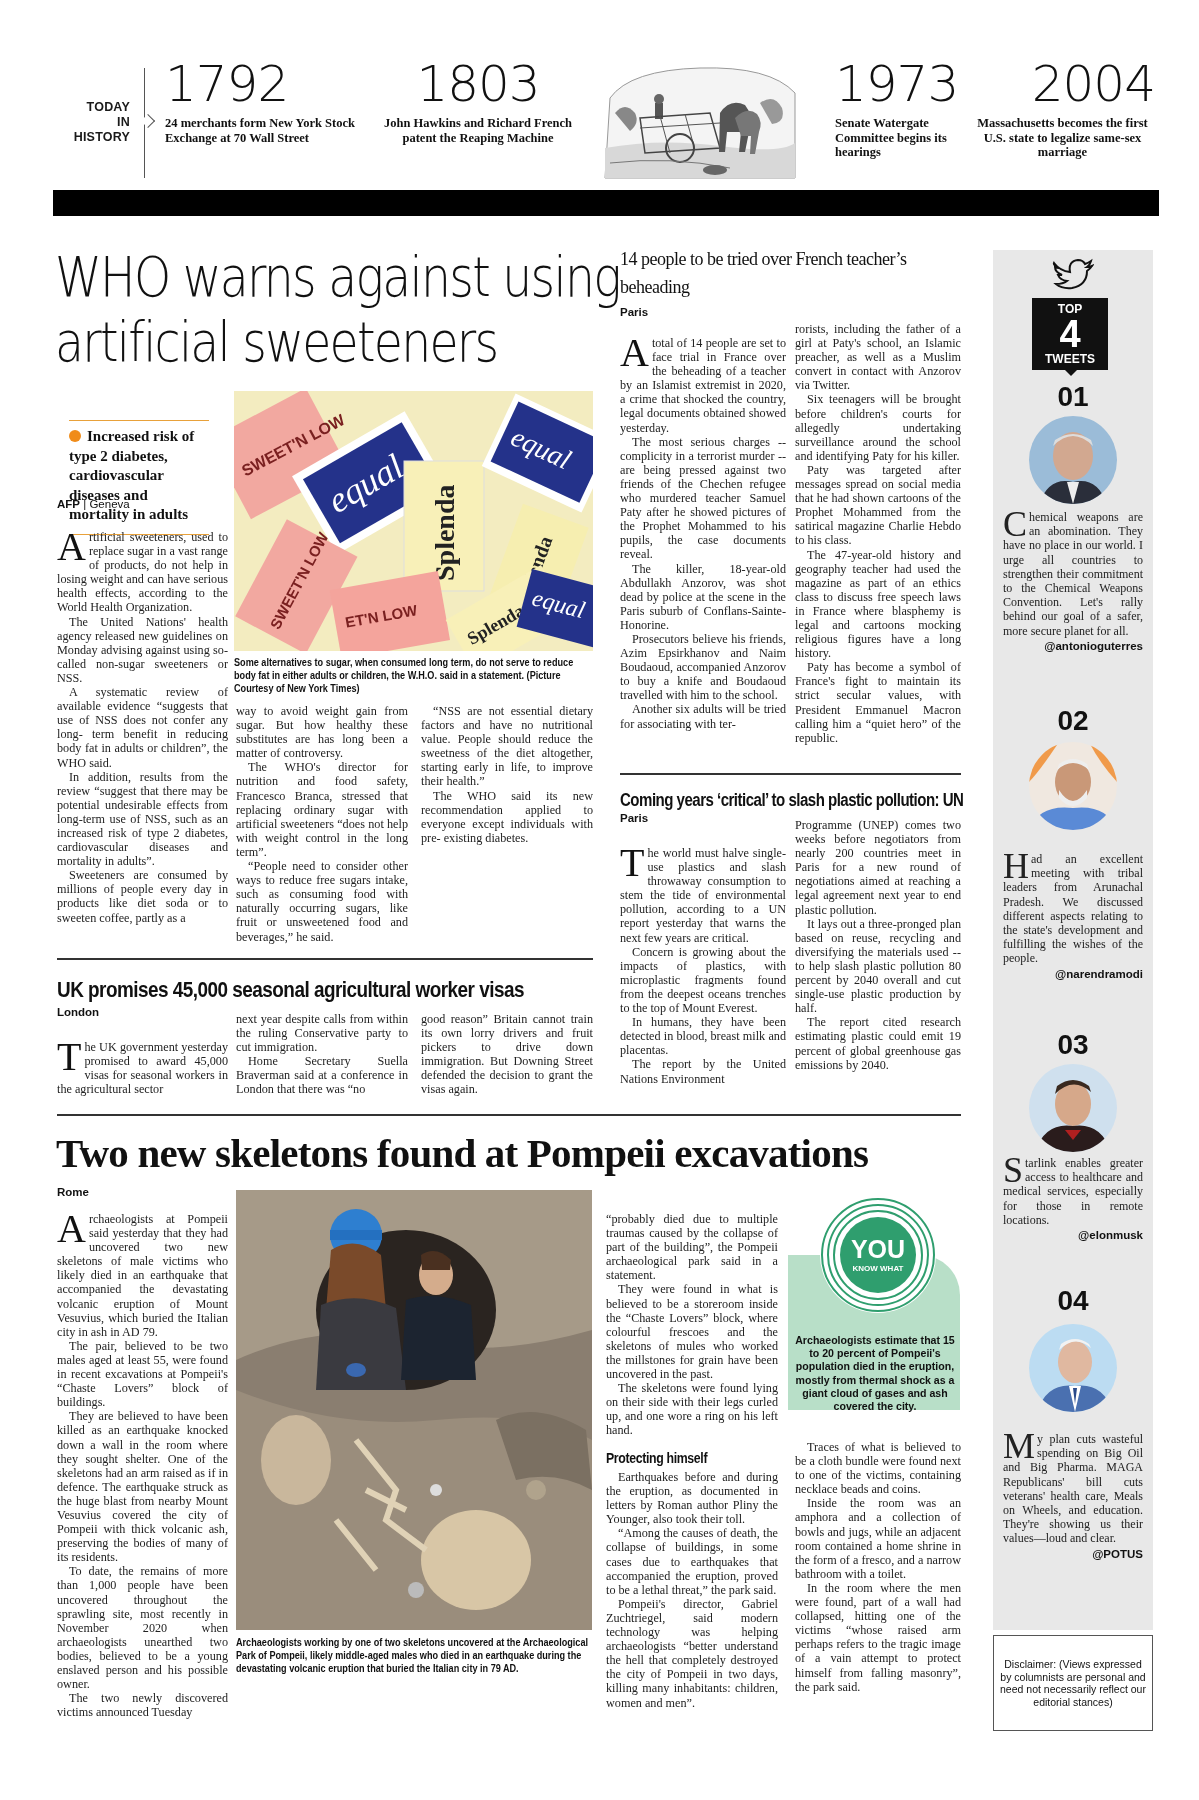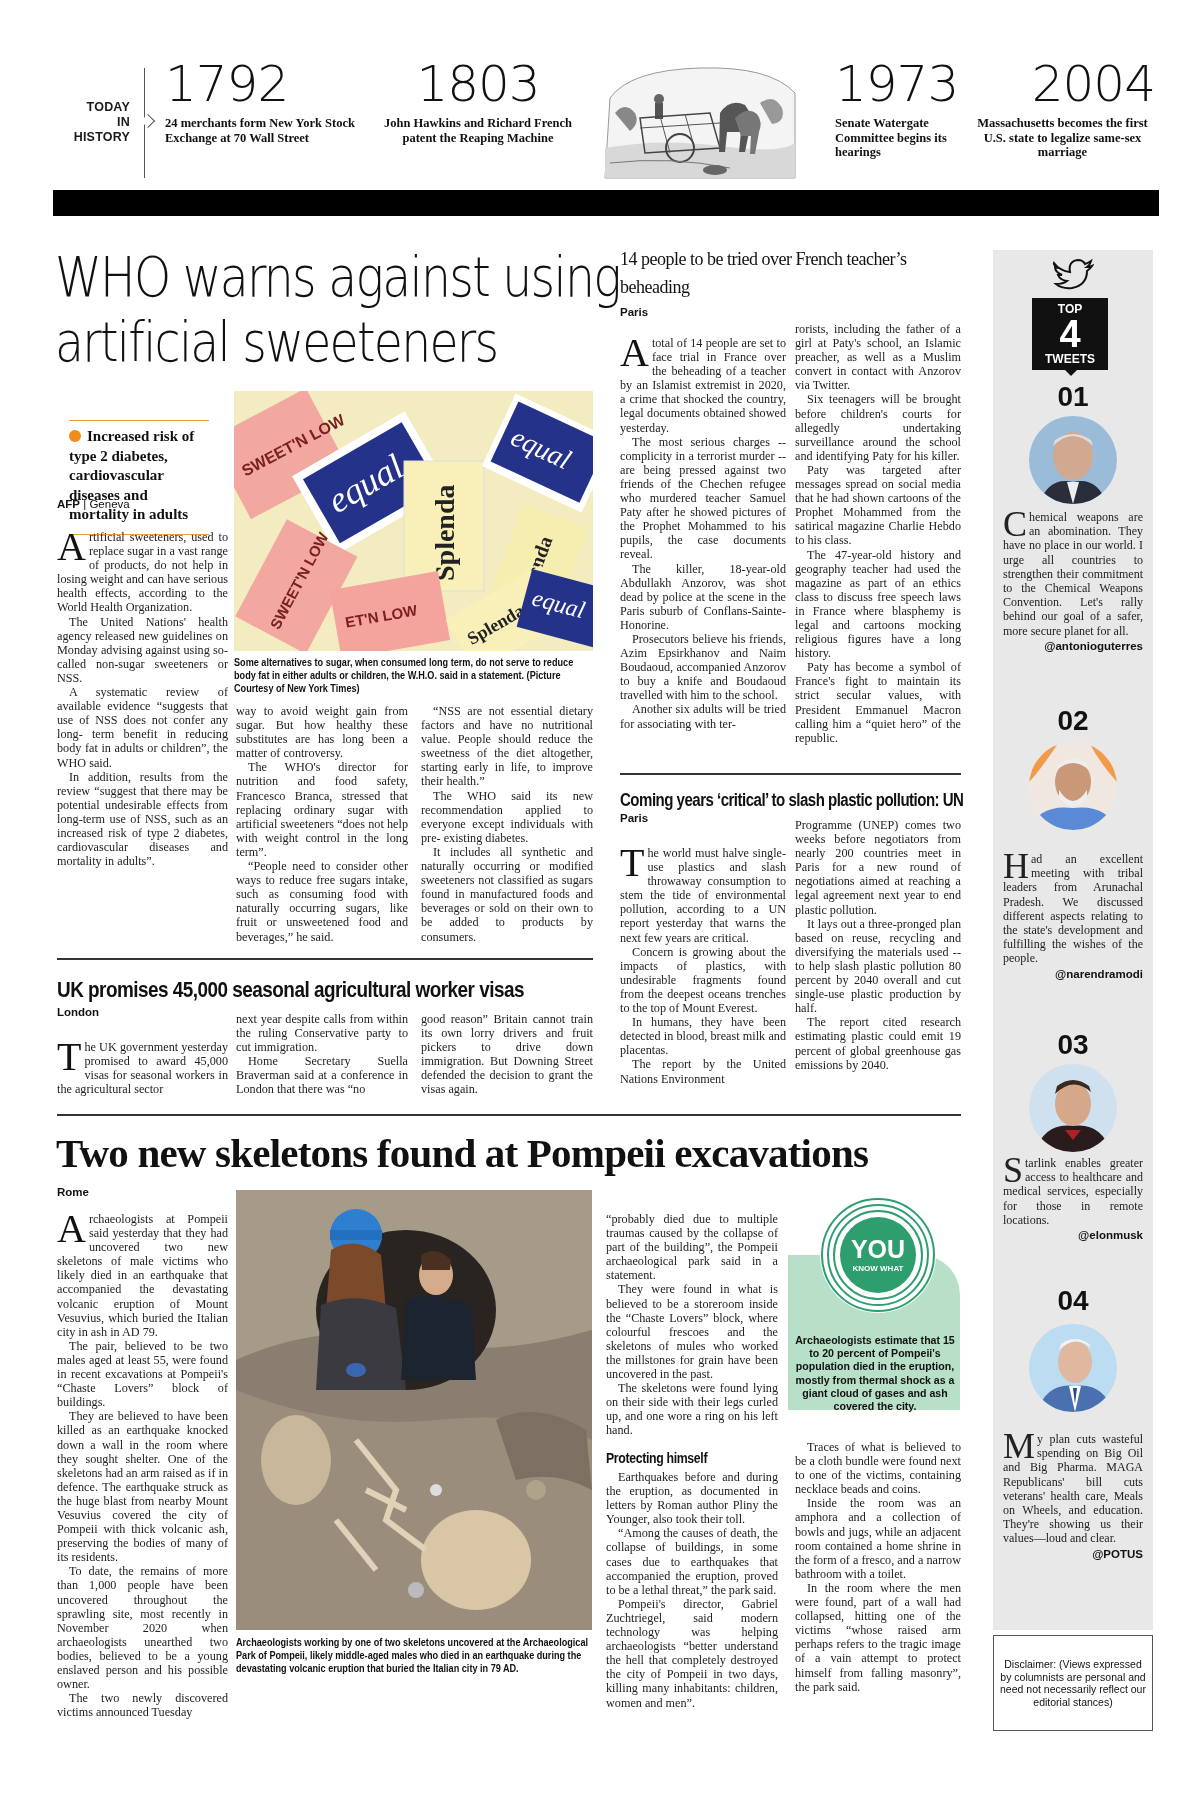--- a/index.html
+++ b/index.html
@@ -122,20 +122,21 @@
 
 <div class="abs byline" style="left:57px;top:498px;">
   <b>AFP</b> | <span>Geneva</span>
 </div>
 
 <div class="col body-text" style="left:57px;top:530px;width:171px;">
   <p class="first"><span class="dropcap">A</span><span>rtificial sweeteners, used to replace sugar in a vast range of products, do not help in losing weight and can have serious health effects, according to the World Health Organization.</span></p>
   <p>The United Nations' health agency released new guidelines on Monday advising against using so-called non-sugar sweeteners or NSS.</p>
   <p>A systematic review of available evidence “suggests that use of NSS does not confer any long- term benefit in reducing body fat in adults or children”, the WHO said.</p>
   <p>In addition, results from the review “suggest that there may be potential undesirable effects from long-term use of NSS, such as an increased risk of type 2 diabetes, cardiovascular diseases and mortality in adults”.</p>
+  <p>Sweeteners are consumed by millions of people every day in products like diet soda or to sweeten coffee, partly as a</p>
 </div>
 
 <div class="abs who-photo">
   <svg width="359" height="260" viewBox="0 0 359 260">
     <rect width="359" height="260" fill="#f3ecc0"></rect>
     <g transform="rotate(-28 60 60)">
         <rect x="-10" y="10" width="110" height="90" fill="#f2a8a0"></rect>
         <text x="5" y="60" font-family="Liberation Sans, sans-serif" font-weight="bold" font-size="16" fill="#7a2020">SWEET'N LOW</text>
       </g>
     <g transform="rotate(-30 130 90)">
@@ -177,21 +178,20 @@
 <div class="abs caption" style="left:234px;top:656px;width:415px;">Some alternatives to sugar, when consumed long term, do not serve to reduce body fat in either adults or children, the W.H.O. said in a statement. (Picture Courtesy of New York Times)</div>
 
 <div class="col body-text" style="left:236px;top:704px;width:172px;">
   <p class="first">way to avoid weight gain from sugar. But how healthy these substitutes are has long been a matter of controversy.</p>
   <p>The WHO's director for nutrition and food safety, Francesco Branca, stressed that replacing ordinary sugar with artificial sweeteners “does not help with weight control in the long term”.</p>
   <p>“People need to consider other ways to reduce free sugars intake, such as consuming food with naturally occurring sugars, like fruit or unsweetened food and beverages,” he said.</p>
 </div>
 <div class="col body-text" style="left:421px;top:704px;width:172px;">
   <p>“NSS are not essential dietary factors and have no nutritional value. People should reduce the sweetness of the diet altogether, starting early in life, to improve their health.”</p>
   <p>The WHO said its new recommendation applied to everyone except individuals with pre- existing diabetes.</p>
-  <p>It includes all synthetic and naturally occurring or modified sweeteners not classified as sugars found in manufactured foods and beverages or sold on their own to be added to products by consumers.</p>
 </div>
 
 <div class="abs hrule" style="left:57px;top:958px;width:536px;"></div>
 
 <div class="abs sub-title-cond" style="left:57px;top:978px;font-size:22px;line-height:24px;">UK promises 45,000 seasonal agricultural worker visas</div>
 <div class="abs dateline" style="left:57px;top:1006px;">London</div>
 <div class="col body-text" style="left:57px;top:1040px;width:171px;">
   <p class="first"><span class="dropcap">T</span><span>he UK government yesterday promised to award 45,000 visas for seasonal workers in the agricultural sector</span></p>
 </div>
 <div class="col body-text" style="left:236px;top:1012px;width:172px;">
@@ -218,21 +218,21 @@
   <p>The 47-year-old history and geography teacher had used the magazine as part of an ethics class to discuss free speech laws in France where blasphemy is legal and cartoons mocking religious figures have a long history.</p>
   <p>Paty has become a symbol of France's fight to maintain its strict secular values, with President Emmanuel Macron calling him a “quiet hero” of the republic.</p>
 </div>
 
 <div class="abs hrule" style="left:620px;top:773px;width:341px;"></div>
 
 <div class="abs sub-title-cond" style="left:620px;top:790px;">Coming years ‘critical’ to slash plastic pollution: UN</div>
 <div class="abs dateline" style="left:620px;top:812px;">Paris</div>
 <div class="col body-text" style="left:620px;top:846px;width:166px;">
   <p class="first"><span class="dropcap">T</span><span>he world must halve single-use plastics and slash throwaway consumption to stem the tide of environmental pollution, according to a UN report yesterday that warns the next few years are critical.</span></p>
-  <p>Concern is growing about the impacts of plastics, with undesirable fragments found from the deepest oceans trenches to the top of Mount Everest.</p>
+  <p>Concern is growing about the impacts of plastics, with microplastic fragments found from the deepest oceans trenches to the top of Mount Everest.</p>
   <p>In humans, they have been detected in blood, breast milk and placentas.</p>
   <p>The report by the United Nations Environment</p>
 </div>
 <div class="col body-text" style="left:795px;top:818px;width:166px;">
   <p class="first">Programme (UNEP) comes two weeks before negotiators from nearly 200 countries meet in Paris for a new round of negotiations aimed at reaching a legal agreement next year to end plastic pollution.</p>
   <p>It lays out a three-pronged plan based on reuse, recycling and diversifying the materials used -- to help slash plastic pollution 80 percent by 2040 overall and cut single-use plastic production by half.</p>
   <p>The report cited research estimating plastic could emit 19 percent of global greenhouse gas emissions by 2040.</p>
 </div>
 
 <div class="abs hrule" style="left:57px;top:1114px;width:904px;"></div>

